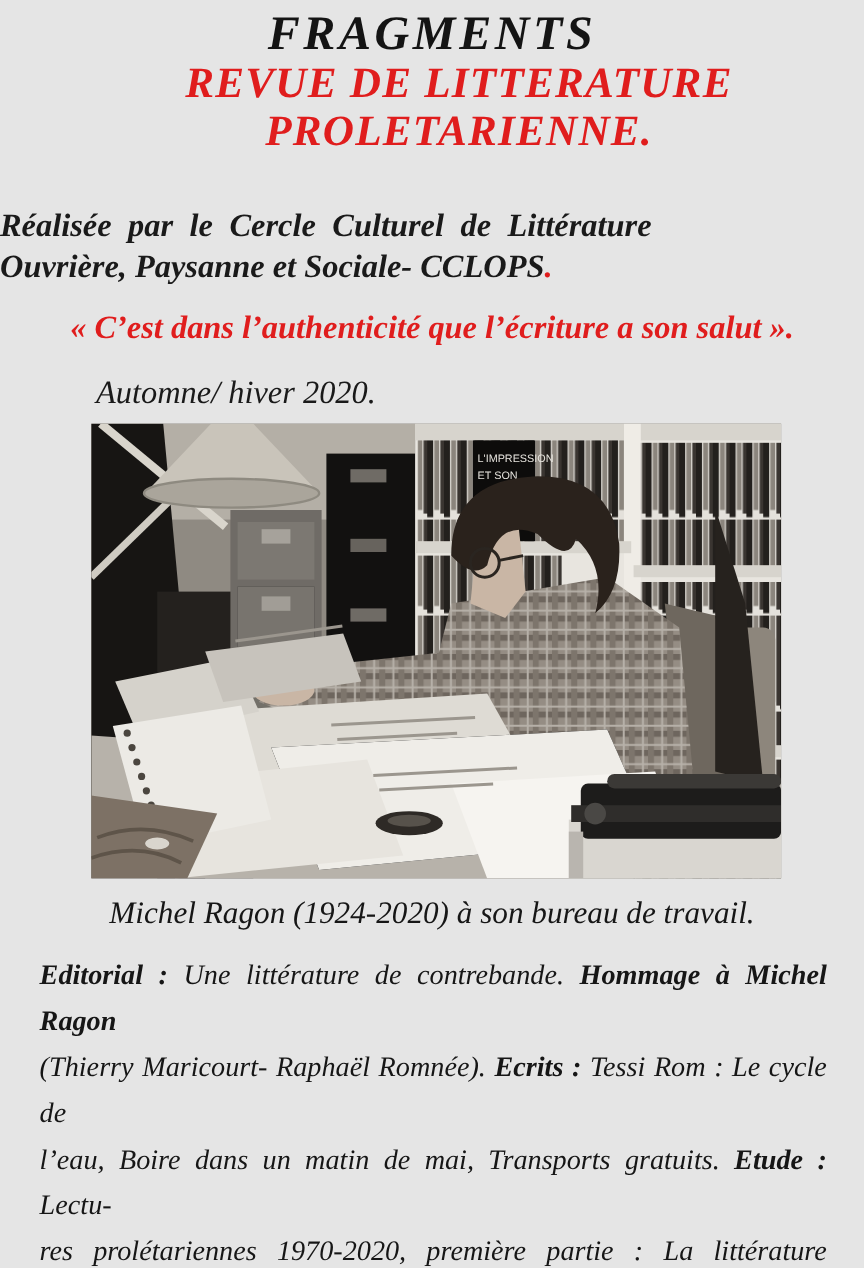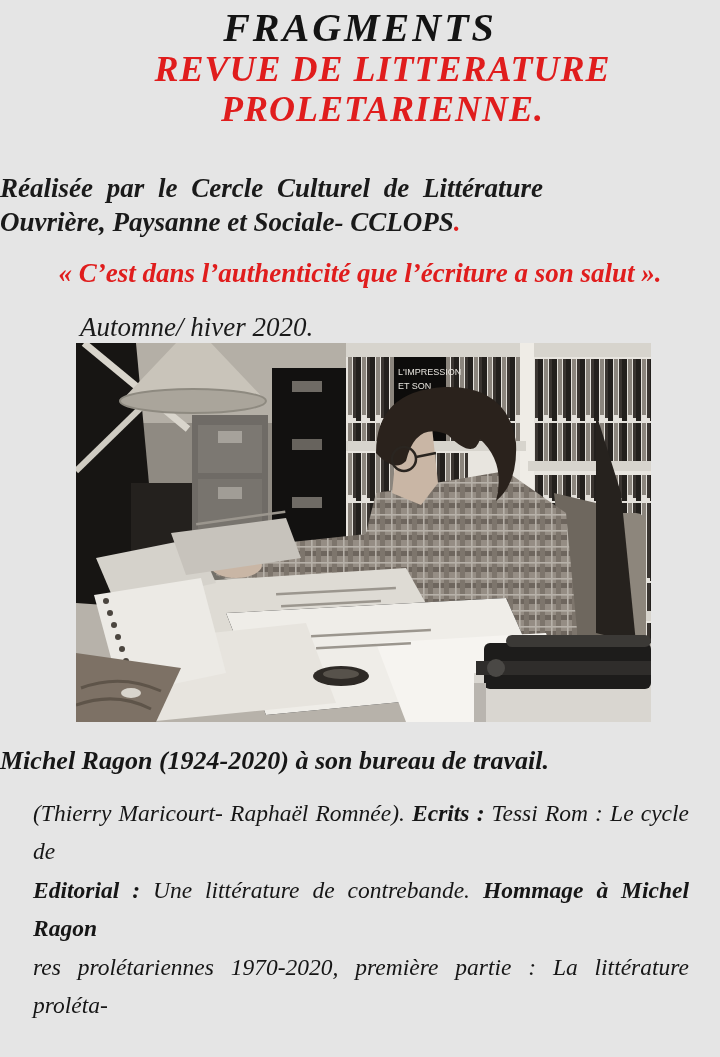--- a/index.html
+++ b/index.html
@@ -24,26 +24,26 @@
   .byline{position:absolute;top:172px;left:0;width:720px;text-align:left;
     font-size:27px;font-weight:600;line-height:1.25;color:#1a1a1a;}
   .byline .w{word-spacing:7px;}
   
   .quote{position:absolute;top:258px;left:0;width:720px;text-align:center;
     font-size:27px;font-weight:700;}
   
   .issue-row{position:absolute;top:312px;left:80px;width:576px;
     display:flex;justify-content:space-between;font-size:27px;color:#1a1a1a;flex-direction:column;}
   
-  .photo{position:absolute;top:343px;left:76px;width:575px;height:379px;
+  .photo{position:absolute;top:353px;left:76px;width:575px;height:379px;
     background:#9a958e;overflow:hidden;}
   .photo svg{display:block;}
   
-  .caption{position:absolute;top:746px;left:0;width:720px;text-align:left;
-    font-size:26px;font-weight:700;color:#161616;}
+  .caption{position:absolute;top:746px;left:0;width:720px;text-align:center;
+    font-size:26px;font-weight:400;color:#161616;}
   
   .editorial{position:absolute;top:794px;left:33px;width:656px;
     font-size:23.5px;line-height:38.4px;color:#161616;}
   .edi-line{text-align:justify;text-align-last:justify;white-space:normal;}
   .b{font-weight:700;}
   .red{color:var(--accent);}
 </style>
 </head>
 <body>
 
@@ -219,18 +219,19 @@
         <circle cx="420" cy="325" r="9" fill="#4a4845"></circle>
         <rect x="430" y="292" width="145" height="12" rx="6" fill="#3b3936"></rect>
         <rect x="398" y="340" width="12" height="39" fill="#b9b5af"></rect>
       </g>
     </svg>
   </div>
 
   <div class="caption">Michel Ragon  (1924-2020) à son bureau de travail.</div>
 
   <div class="editorial">
+      <div class="edi-line"><span class="b">Editorial :</span><span> Une littérature de contrebande. </span><span class="b">Hommage à Michel Ragon</span></div>
       <div class="edi-line"><span>(Thierry Maricourt- Raphaël Romnée). </span><span class="b">Ecrits :</span><span> Tessi Rom : Le cycle de</span></div>
-      <div class="edi-line"><span class="b">Editorial :</span><span> Une littérature de contrebande. </span><span class="b">Hommage à Michel Ragon</span></div>
+      <div class="edi-line"><span>l’eau, Boire dans un matin de mai, Transports gratuits. </span><span class="b">Etude :</span><span> Lectu-</span></div>
       <div class="edi-line"><span>res prolétariennes 1970-2020, première partie : La littérature proléta-</span></div>
     </div>
 
 </div>
 
 </body></html>

